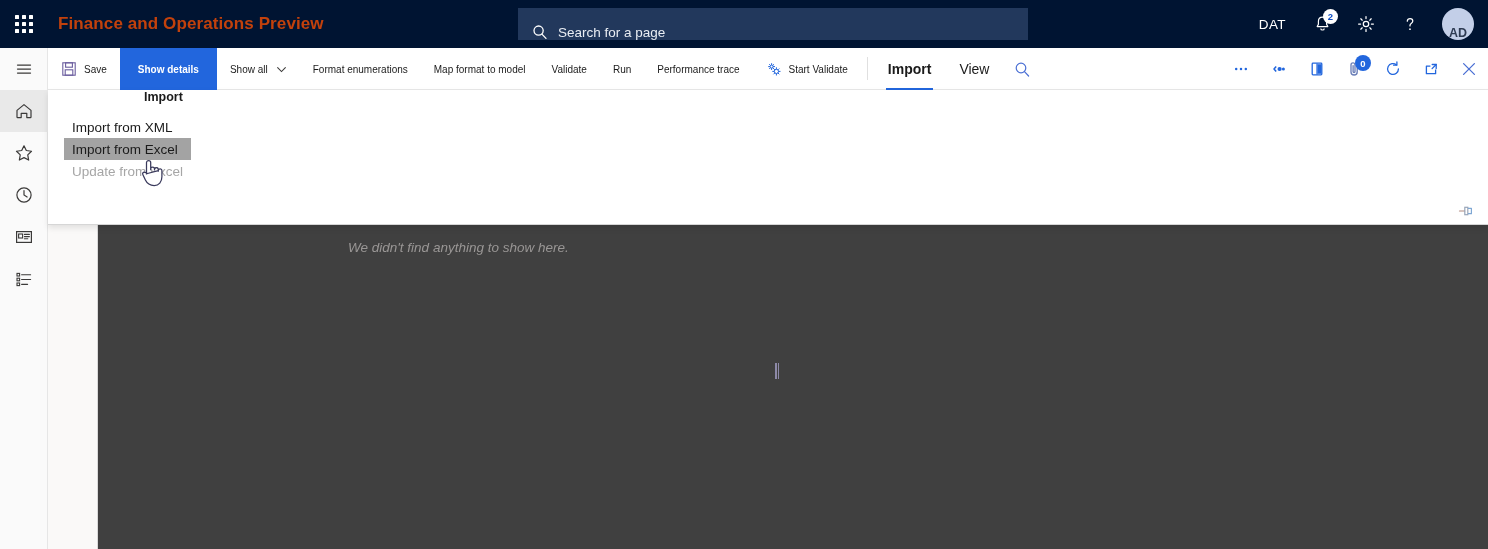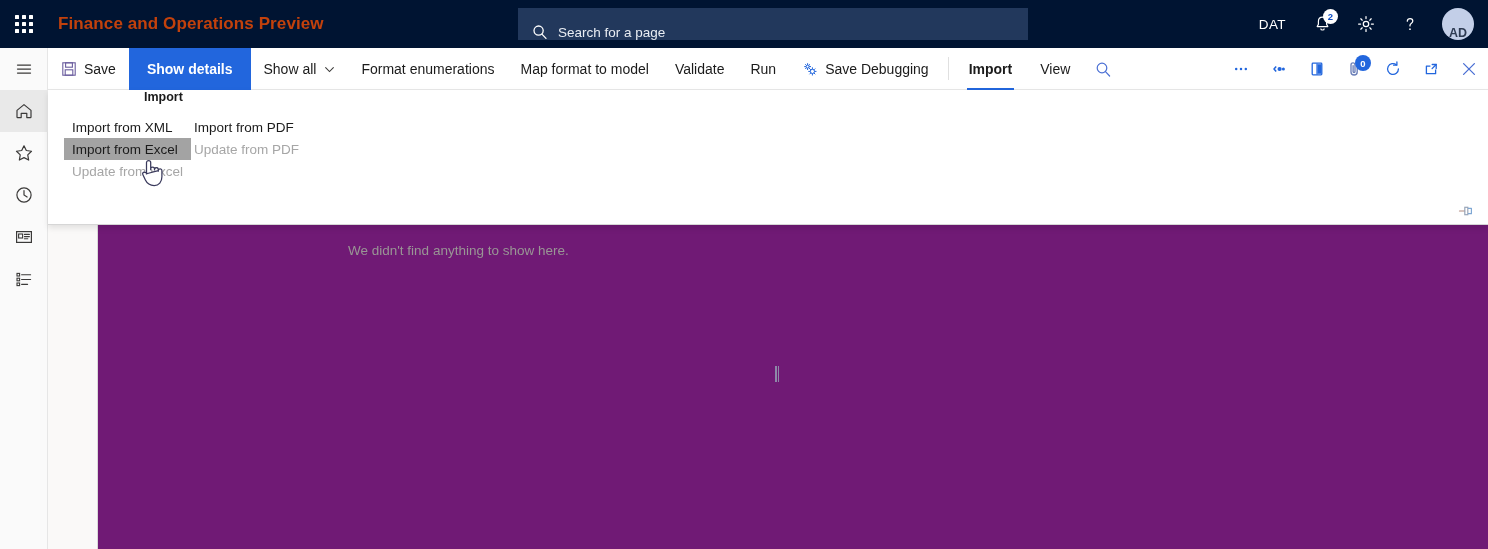--- a/index.html
+++ b/index.html
@@ -97,21 +97,21 @@
     position: absolute; top: 48px; left: 48px;
     width: 1440px; height: 42px;
     background: #ffffff;
     border-bottom: 1px solid #e8e8e8;
     display: flex; align-items: stretch;
     z-index: 6;
   }
   .cb-btn {
     display: flex; align-items: center;
     padding: 0 13px;
-    font-size: 14px; color: #1b1b1b;
+    font-size: 10px; color: #1b1b1b;
     white-space: nowrap; cursor: pointer;
     height: 42px;
   }
   .cb-btn.primary {
     background: #2266dd; color: #ffffff;
     padding: 4px 18px; font-weight: 600;
   }
   .cb-btn .ic { margin-right: 7px; display: flex; align-items: center; }
   .cb-btn .caret { margin-left: 8px; display:flex; }
   .cb-sep {
@@ -168,22 +168,23 @@
   .flyout-item.disabled { color: #a6a6a6; cursor: default; }
   .flyout-pin {
     position: absolute; right: 14px; bottom: 6px;
     cursor: pointer; display:flex;
   }
 
   
   .content-area {
     position: absolute; top: 90px; left: 48px;
     width: 1440px; height: 459px;
-    background: #701a75;
-    border-top: 5px solid #a3a3a3;
+    background: #404040;
+    border-top: 2px solid #a3a3a3;
+    font-style: italic;
   }
   .content-left-strip {
     position: absolute; top: 0; left: 0;
     width: 50px; height: 459px;
     background: #faf9f8;
     border-right: 1px solid #d9d9d9;
   }
   .empty-msg {
     position: absolute; top: 148px; left: 300px;
     font-size: 13.5px; color: #999695;
@@ -340,31 +341,32 @@
       <svg width="11" height="11" viewBox="0 0 12 12">
         <path d="M1.8 4L6 8.2L10.2 4" fill="none" stroke="#3b3a39" stroke-width="1.15" stroke-linecap="round"></path>
       </svg>
     </span>
   </div>
 
   <div class="cb-btn">Format enumerations</div>
   <div class="cb-btn">Map format to model</div>
   <div class="cb-btn">Validate</div>
   <div class="cb-btn">Run</div>
+  <div class="cb-btn">Performance trace</div>
 
   <div class="cb-btn">
     <span class="ic">
       <svg width="16" height="16" viewBox="0 0 16 16">
         <circle cx="5.6" cy="5.6" r="1.5" fill="none" stroke="#2266dd" stroke-width="1"></circle>
         <path d="M5.6 2.6v1.1M5.6 7.5v1.1M8.6 5.6H7.5M3.7 5.6H2.6M7.7 3.5l-.8.8M4.3 6.9l-.8.8M7.7 7.7l-.8-.8M4.3 4.3l-.8-.8" stroke="#2266dd" stroke-width="1" stroke-linecap="round"></path>
         <circle cx="10.4" cy="10.4" r="2.1" fill="none" stroke="#2266dd" stroke-width="1"></circle>
         <path d="M10.4 6.7v1.2M10.4 12.9v1.2M14.1 10.4h-1.2M7.9 10.4H6.7M13 7.8l-.85.85M8.65 12.15l-.85.85M13 13l-.85-.85M8.65 8.65L7.8 7.8" stroke="#2266dd" stroke-width="1" stroke-linecap="round"></path>
       </svg>
     </span>
-    <span>Save Debugging</span>
+    <span>Start Validate</span>
   </div>
 
   <div class="cb-sep"></div>
 
   <div class="cb-tab active">Import</div>
   <div class="cb-tab">View</div>
 
   <div class="cb-icon">
     <svg width="17" height="17" viewBox="0 0 17 17">
       <circle cx="7" cy="7" r="4.8" fill="none" stroke="#4a6fd4" stroke-width="1.2"></circle>
@@ -430,24 +432,20 @@
 <div class="flyout">
 
   <div class="flyout-group-title">Import</div>
 
   <div class="flyout-col c1">
     <div class="flyout-item">Import from XML</div>
     <div class="flyout-item hovered">Import from Excel</div>
     <div class="flyout-item disabled">Update from Excel</div>
   </div>
 
-  <div class="flyout-col c2">
-    <div class="flyout-item">Import from PDF</div>
-    <div class="flyout-item disabled">Update from PDF</div>
-  </div>
 
   <div class="flyout-pin">
     <svg width="16" height="14" viewBox="0 0 16 14">
       <path d="M1.5 7h5.2" stroke="#b08a80" stroke-width="1.2" stroke-linecap="round"></path>
       <rect x="6.8" y="3.3" width="3" height="7.4" fill="none" stroke="#9aa6b8" stroke-width="1.2"></rect>
       <path d="M10 4.3h3.4v5.4H10" fill="none" stroke="#7fa8d4" stroke-width="1.2" stroke-linejoin="round"></path>
     </svg>
   </div>
 </div>
 

